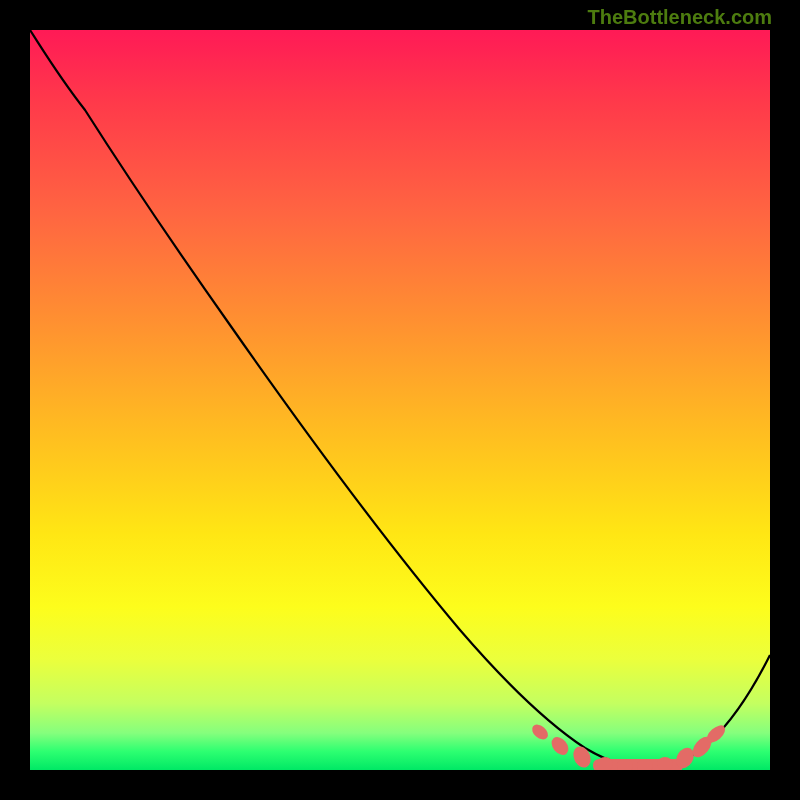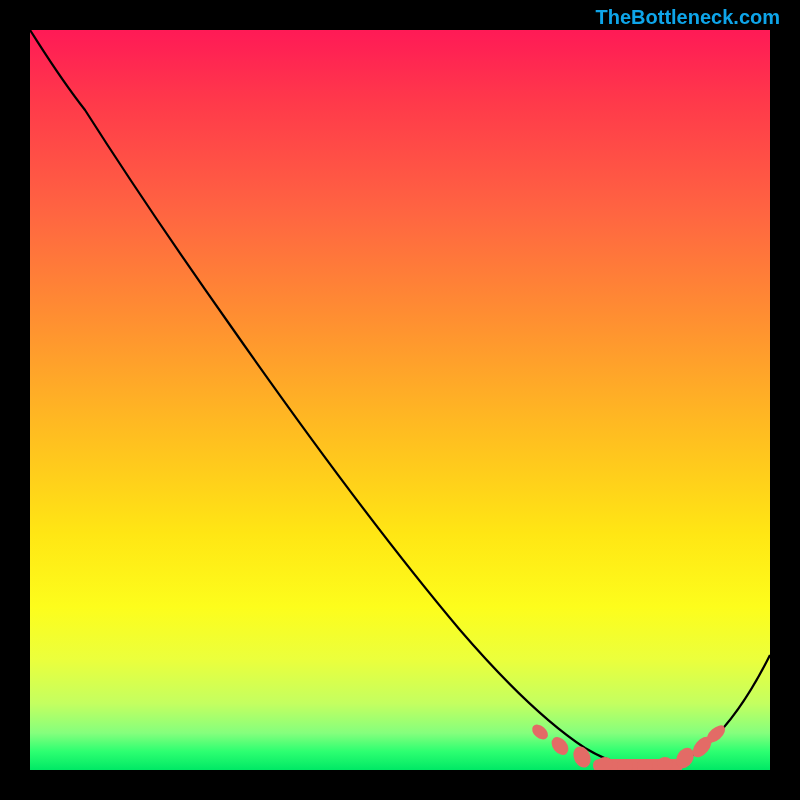--- a/index.html
+++ b/index.html
@@ -7,22 +7,22 @@
     padding: 0;
     width: 800px;
     height: 800px;
     background: #000;
     position: relative;
     font-family: Arial, sans-serif;
   }
   .watermark {
     position: absolute;
     top: 6px;
-    right: 20px;
-    color: #0ea5e9;
+    right: 28px;
+    color: #4d7c0f;
     font-size: 20px;
     font-weight: bold;
     z-index: 10;
   }
   .plot-area {
     position: absolute;
     left: 30px;
     top: 30px;
     width: 740px;
     height: 740px;

